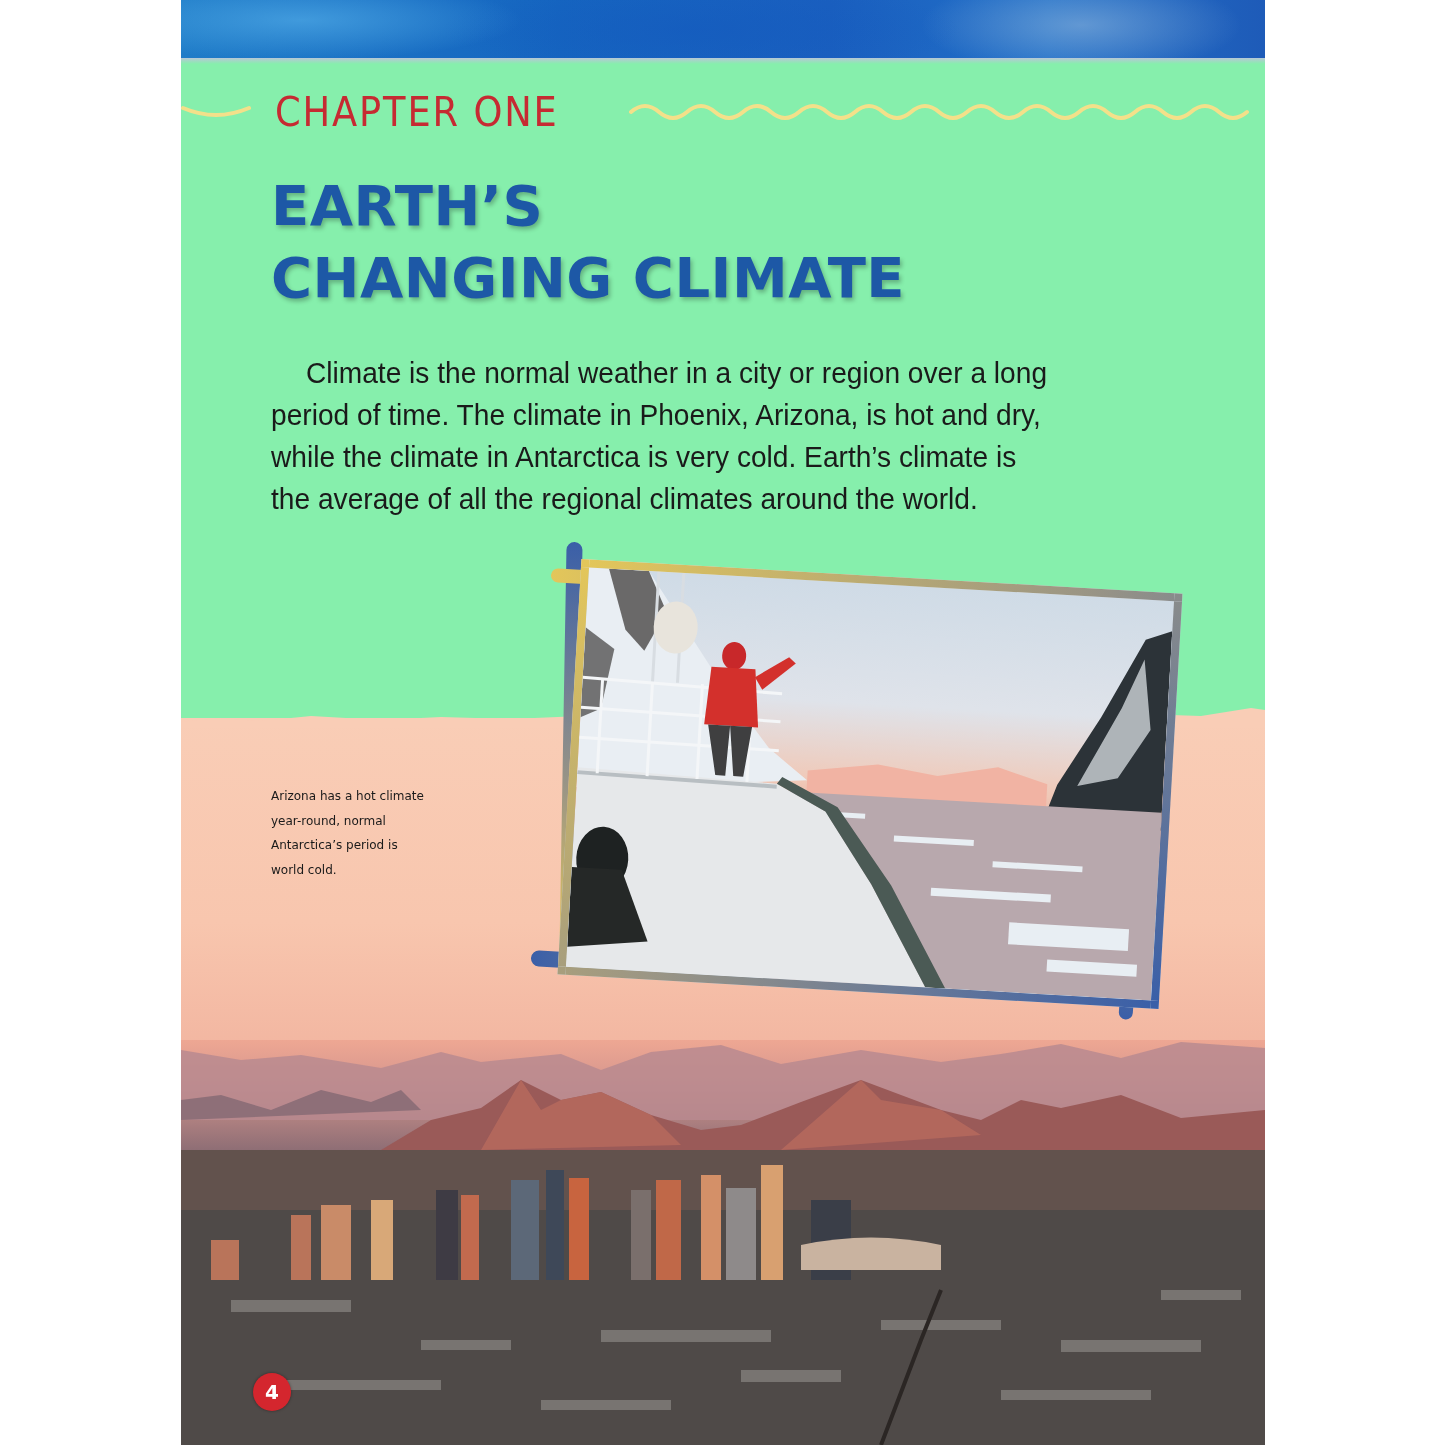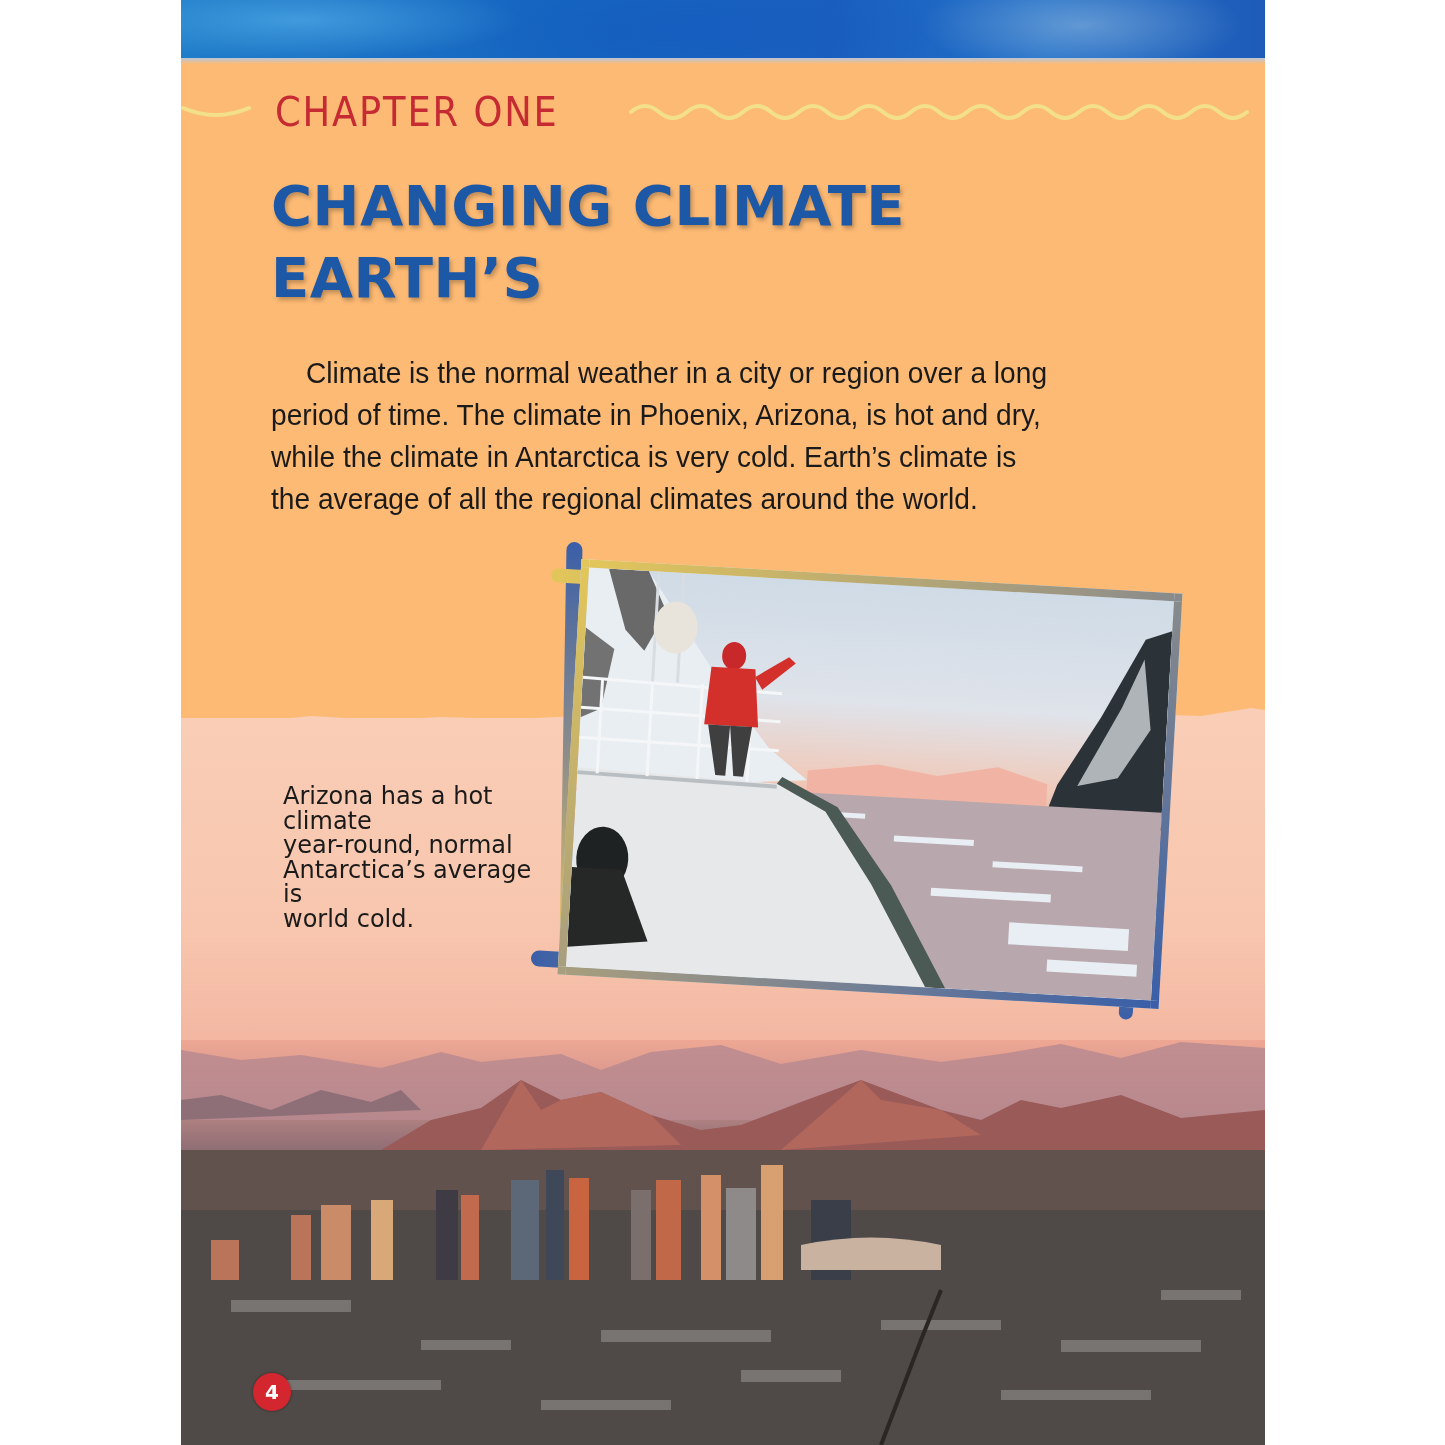--- a/index.html
+++ b/index.html
@@ -1,17 +1,17 @@
 <!DOCTYPE html>
 <html><head>
   <meta charset="utf-8">
   <style>
     html, body { margin: 0; padding: 0; background: #ffffff; }
     body { width: 1445px; height: 1445px; position: relative; overflow: hidden; font-family: "Liberation Sans", sans-serif; }
-    .page { position: absolute; left: 181px; top: 0; width: 1084px; height: 1445px; background: #fdba74; overflow: hidden; }
+    .page { position: absolute; left: 181px; top: 0; width: 1084px; height: 1445px; background: #86efac; overflow: hidden; }
 
     
     .banner { position: absolute; left: 0; top: 0; width: 1084px; height: 58px;
       background:
         radial-gradient(ellipse 220px 40px at 120px 20px, rgba(80,170,230,0.7), transparent),
         radial-gradient(ellipse 260px 50px at 520px 30px, rgba(20,90,190,0.6), transparent),
         radial-gradient(ellipse 160px 50px at 900px 25px, rgba(140,180,220,0.6), transparent),
         linear-gradient(90deg, #1f7cc8 0%, #1565c0 35%, #1a5fbf 60%, #2270c8 80%, #1e5bb8 100%);
     }
     .banner-shadow { position: absolute; left: 0; top: 58px; width: 1084px; height: 6px;
@@ -32,22 +32,22 @@
     .body-text { position: absolute; left: 90px; top: 352px; width: 900px; margin: 0;
       font-family: "Liberation Sans", sans-serif; font-size: 29px; line-height: 42px; color: #1a1a1a;
       transform: scaleX(0.97); transform-origin: left top; }
     .body-text .indent { display: inline-block; width: 36px; }
 
     
     .peach { position: absolute; left: 0; top: 718px; width: 1084px; height: 340px;
       background: linear-gradient(180deg, #f9cdb6 0%, #f8c6ae 60%, #f2b5a0 100%); }
     .torn-edge { position: absolute; left: 0; top: 704px; }
 
-    .caption { position: absolute; left: 102px; top: 784px; width: 260px; margin: 0;
-      font-family: "DejaVu Sans", sans-serif; font-size: 24px; line-height: 24.5px; color: #1a1a1a; }
+    .caption { position: absolute; left: 90px; top: 784px; width: 260px; margin: 0;
+      font-family: "DejaVu Sans", sans-serif; font-size: 12px; line-height: 24.5px; color: #1a1a1a; }
 
     
     .phoenix { position: absolute; left: 0; top: 1040px; width: 1084px; height: 405px; overflow: hidden;
       background: linear-gradient(180deg, #eea793 0%, #d7978e 10%, #8b6c74 28%, #5a4c50 45%, #4c4848 70%, #3d3a38 100%); }
     .phoenix svg { position: absolute; left: 0; top: 0; }
 
     
     .photo-wrap { position: absolute; left: 360px; top: 548px; width: 640px; height: 470px; }
     .photo { position: absolute; left: 28px; top: 28px; width: 586px; height: 400px;
       transform: rotate(3.3deg); transform-origin: center; overflow: hidden;
@@ -73,40 +73,40 @@
     <svg class="squiggle-left" width="70" height="20" viewBox="0 0 70 20">
       <path d="M2 6 Q 35 20 68 6" fill="none" stroke="#f3e08a" stroke-width="4" stroke-linecap="round"></path>
     </svg>
     <div class="chapter-label">CHAPTER ONE</div>
     <svg class="squiggle-right" width="636" height="28" viewBox="0 0 636 28">
       <path d="M2 14 q 14 -12 28 0 t 28 0 t 28 0 t 28 0 t 28 0 t 28 0 t 28 0 t 28 0 t 28 0 t 28 0 t 28 0 t 28 0 t 28 0 t 28 0 t 28 0 t 28 0 t 28 0 t 28 0 t 28 0 t 28 0 t 28 0 t 28 0" fill="none" stroke="#f3e08a" stroke-width="4" stroke-linecap="round"></path>
     </svg>
   </div>
 
   <h1 class="title">
+    <span>EARTH’S</span>
     <span>CHANGING CLIMATE</span>
-    <span>EARTH’S</span>
   </h1>
 
   <p class="body-text">
     <span class="indent"></span><span>Climate is the normal weather in a city or region over a long</span><br>
     <span>period of time. The climate in Phoenix, Arizona, is hot and dry,</span><br>
     <span>while the climate in Antarctica is very cold. Earth’s climate is</span><br>
     <span>the average of all the regional climates around the world.</span>
   </p>
 
   <div class="peach"></div>
   <svg class="torn-edge" width="1084" height="24" viewBox="0 0 1084 24">
     <path d="M0 18 L40 14 L80 17 L130 12 L200 16 L260 13 L330 15 L400 12 L470 15 L540 13 L900 14 L960 10 L1020 12 L1070 4 L1084 6 L1084 24 L0 24 Z" fill="#f9cdb6"></path>
   </svg>
 
   <p class="caption">
     <span>Arizona has a hot climate</span><br>
     <span>year-round, normal</span><br>
-    <span>Antarctica’s average is</span><br>
+    <span>Antarctica’s period is</span><br>
     <span>world cold.</span>
   </p>
 
   <div class="phoenix">
     <svg width="1084" height="405" viewBox="0 0 1084 405">
 
       <path d="M0 10 L60 20 L120 15 L200 28 L260 12 L300 22 L380 14 L420 30 L470 12 L540 5 L600 24 L680 10 L760 22 L820 14 L880 4 L940 18 L1000 2 L1084 8 L1084 80 L0 80 Z" fill="#b88a8f" opacity="0.85"></path>
       <path d="M0 60 L40 55 L90 70 L140 50 L190 62 L220 50 L240 70 L0 80 Z" fill="#8e6f78"></path>
 
       <path d="M200 110 L250 80 L300 68 L340 40 L380 60 L420 52 L470 75 L520 90 L560 85 L620 62 L680 40 L720 55 L760 70 L800 80 L840 60 L880 68 L940 55 L1000 78 L1084 70 L1084 120 L200 120 Z" fill="#9a5a58"></path>

